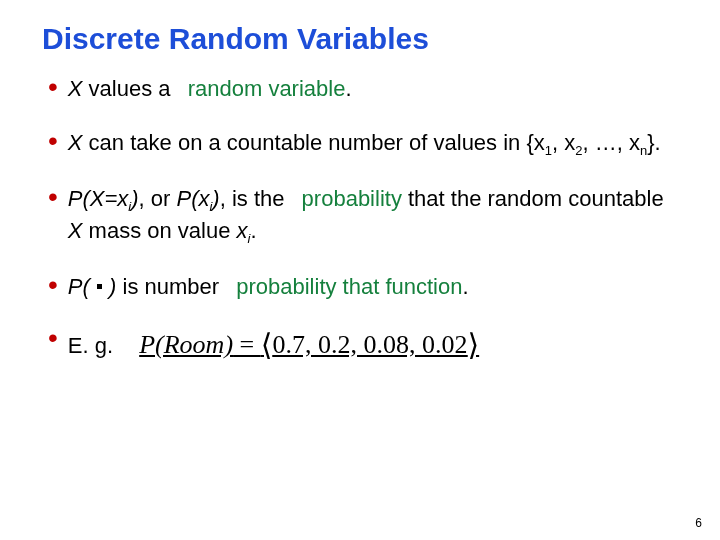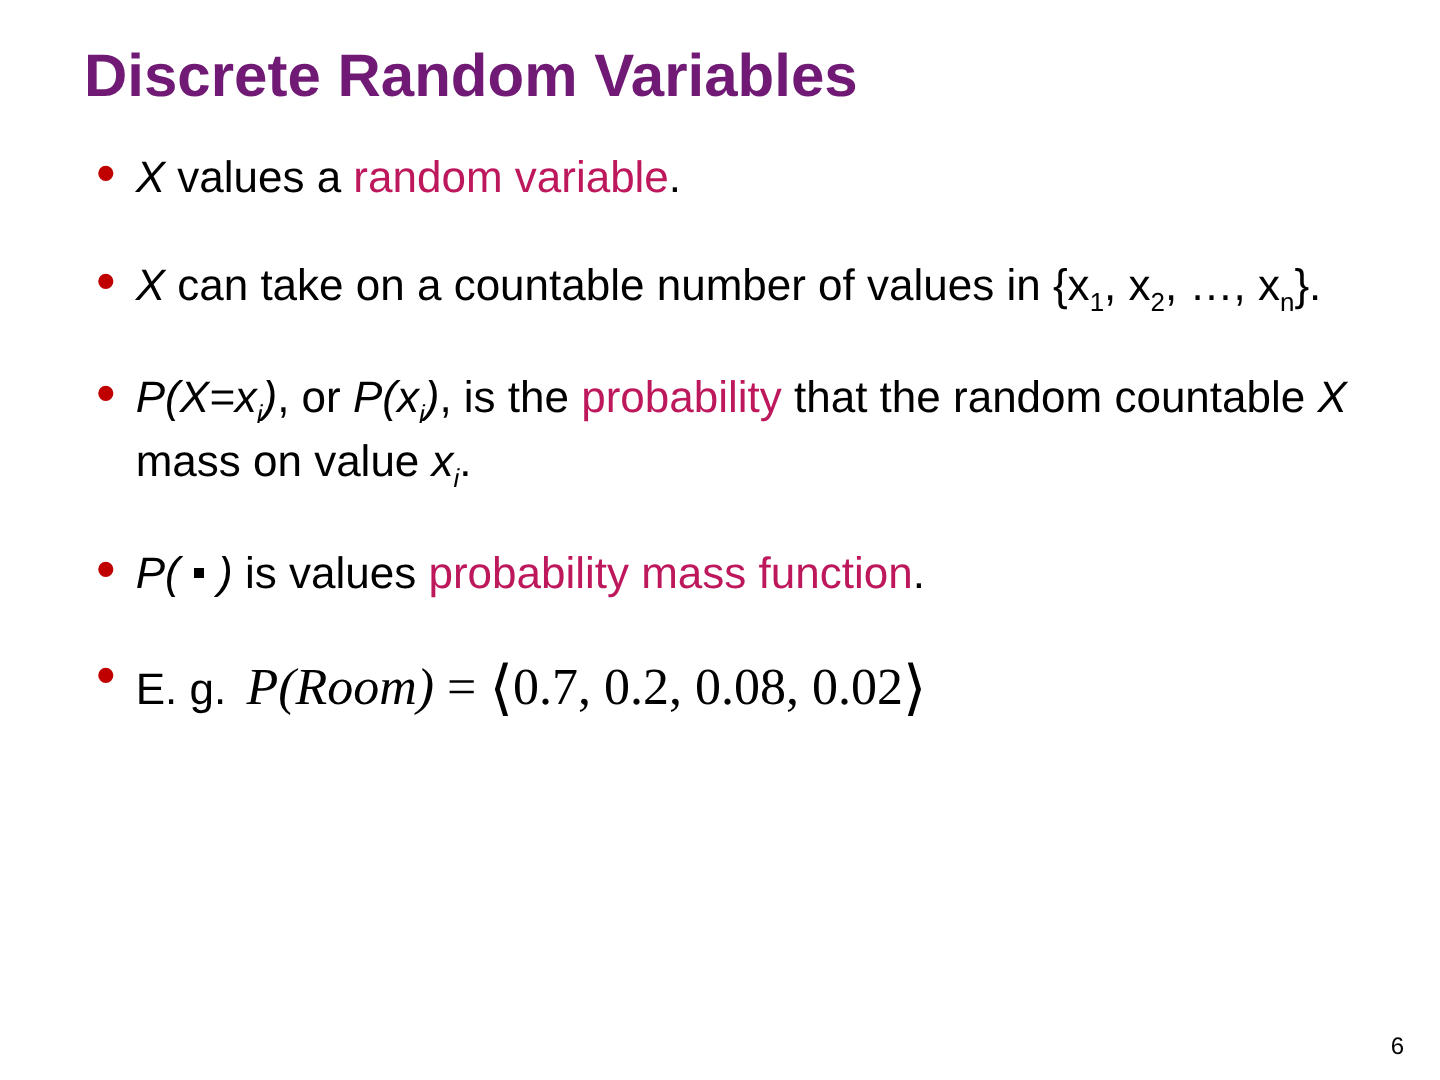--- a/index.html
+++ b/index.html
@@ -5,21 +5,21 @@
   * { margin: 0; padding: 0; box-sizing: border-box; }
   body {
     width: 720px;
     height: 540px;
     background: #fff;
     font-family: Verdana, Geneva, sans-serif;
     position: relative;
     overflow: hidden;
   }
   .title {
-    color: #701a75;
+    color: #1d4ed8;
     font-size: 30px;
     font-weight: bold;
     padding: 22px 0 0 42px;
   }
   .content {
     padding: 18px 40px 0 48px;
   }
   .bullet {
     display: flex;
     align-items: flex-start;
@@ -31,27 +31,28 @@
     line-height: 22px;
     margin-right: 10px;
     margin-top: 2px;
   }
   .btxt {
     font-size: 22px;
     line-height: 1.35;
     color: #000;
   }
   .i { font-style: italic; }
-  .red { color: #be185d; }
+  .red { color: #15803d; margin-left: 11px; }
   .sub { font-size: 13px; vertical-align: sub; }
   .eq {
     font-family: "Times New Roman", Times, serif;
     font-style: italic;
     font-size: 26px;
-    margin-left: 4px;
+    margin-left: 20px;
+    text-decoration: underline;
   }
   .eq .angle { font-style: normal; font-size: 30px; vertical-align: -2px; }
   .eq .num { font-style: normal; }
   .page-num {
     position: absolute;
     right: 18px;
     bottom: 10px;
     font-size: 12px;
     color: #000;
   }
@@ -88,21 +89,21 @@
   <div class="bullet">
     <span class="dot">•</span>
     <span class="btxt">
       <span class="i">P(X=x</span><span class="i sub">i</span><span class="i">)</span><span>, or </span><span class="i">P(x</span><span class="i sub">i</span><span class="i">)</span><span>, is the </span><span class="red">probability</span><span> that the random countable </span><span class="i">X</span><span> mass on value </span><span class="i">x</span><span class="i sub">i</span><span>.</span>
     </span>
   </div>
 
   <div class="bullet">
     <span class="dot">•</span>
     <span class="btxt">
-      <span class="i">P( </span><span class="squaredot"></span><span class="i"> )</span><span> is values </span><span class="red">probability mass function</span><span>.</span>
+      <span class="i">P( </span><span class="squaredot"></span><span class="i"> )</span><span> is number </span><span class="red">probability that function</span><span>.</span>
     </span>
   </div>
 
   <div class="bullet" style="margin-top:14px;">
     <span class="dot">•</span>
     <span class="btxt">
       <span>E. g.</span>
       <span class="eq">
         <span>P(Room)</span><span class="num"> = </span><span class="angle">⟨</span><span class="num">0.7, 0.2, 0.08, 0.02</span><span class="angle">⟩</span>
       </span>

